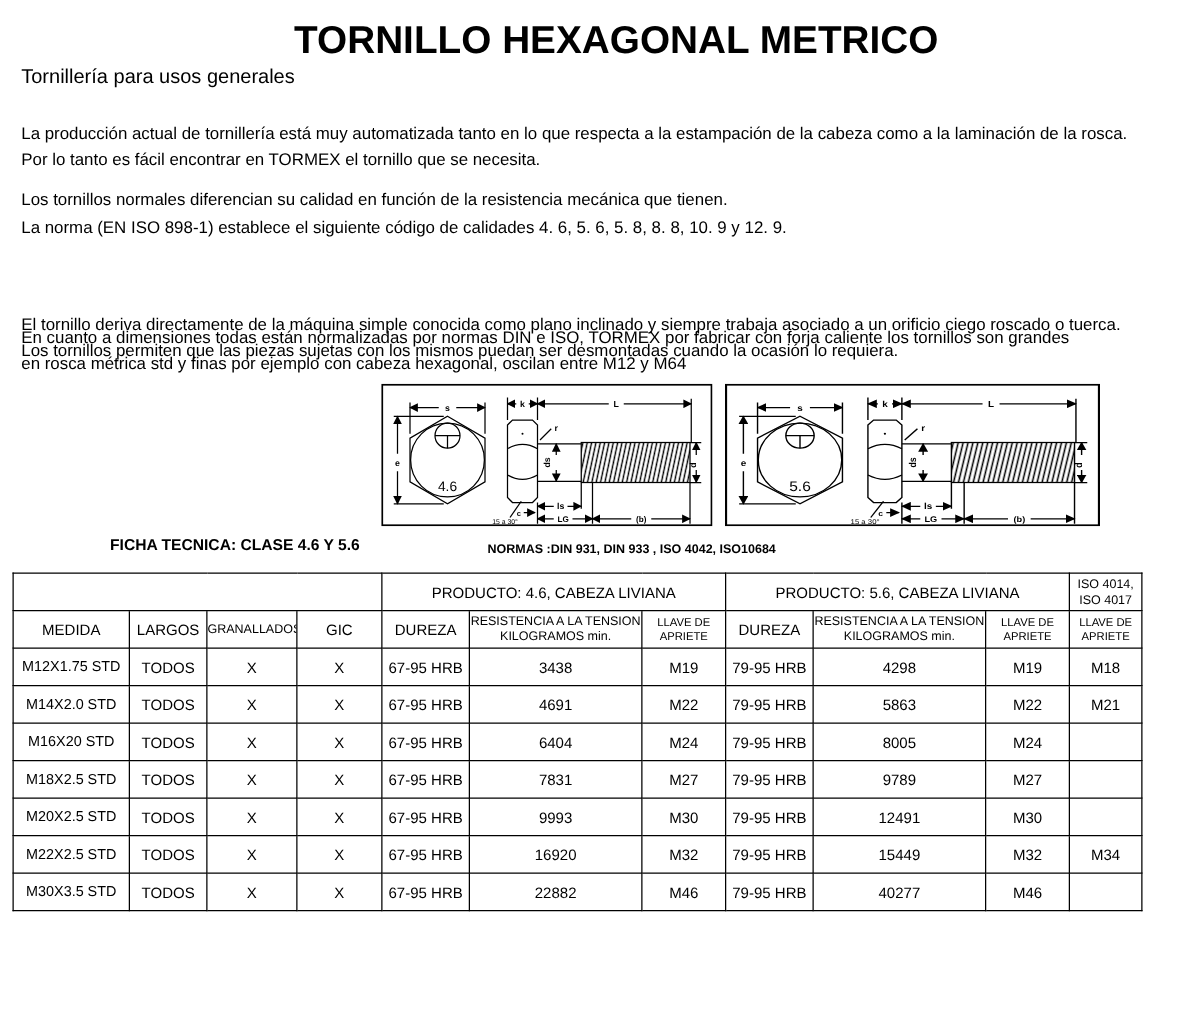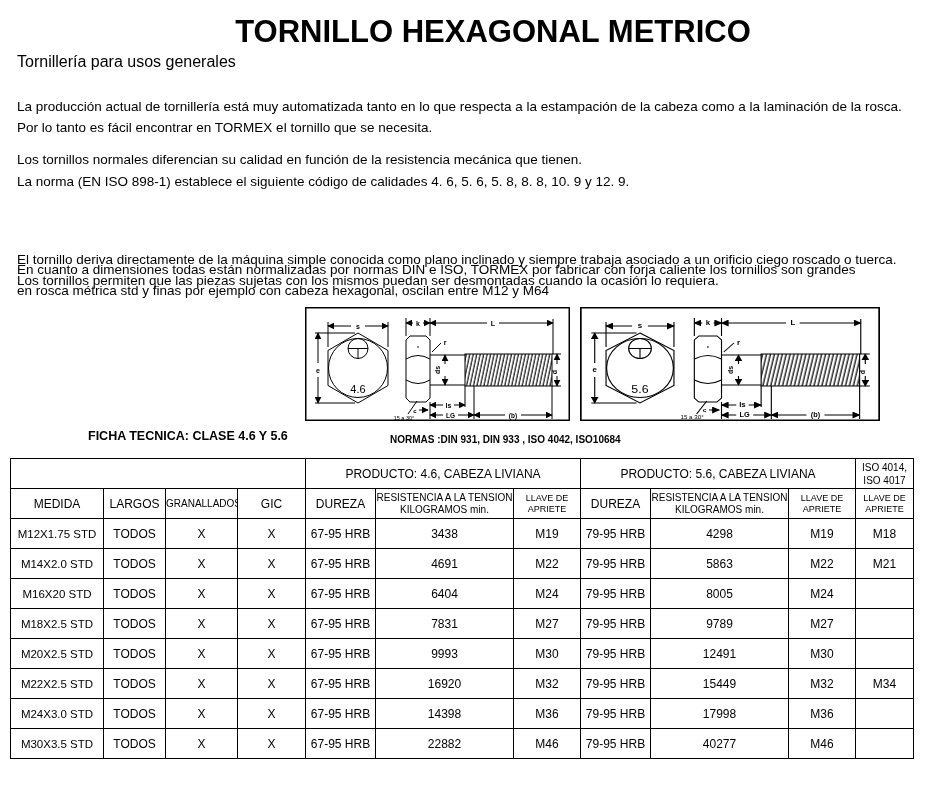--- a/index.html
+++ b/index.html
@@ -339,33 +339,20 @@
           <td class="c3">X</td>
           <td class="c4">67-95 HRB</td>
           <td class="c5">16920</td>
           <td class="c6">M32</td>
           <td class="c7">79-95 HRB</td>
           <td class="c8">15449</td>
           <td class="c9">M32</td>
           <td class="c10">M34</td>
         </tr>
         <tr>
-          <td class="c0">M24X3.0 STD</td>
-          <td class="c1">TODOS</td>
-          <td class="c2">X</td>
-          <td class="c3">X</td>
-          <td class="c4">67-95 HRB</td>
-          <td class="c5">14398</td>
-          <td class="c6">M36</td>
-          <td class="c7">79-95 HRB</td>
-          <td class="c8">17998</td>
-          <td class="c9">M36</td>
-          <td class="c10"></td>
-        </tr>
-        <tr>
           <td class="c0">M30X3.5 STD</td>
           <td class="c1">TODOS</td>
           <td class="c2">X</td>
           <td class="c3">X</td>
           <td class="c4">67-95 HRB</td>
           <td class="c5">22882</td>
           <td class="c6">M46</td>
           <td class="c7">79-95 HRB</td>
           <td class="c8">40277</td>
           <td class="c9">M46</td>

